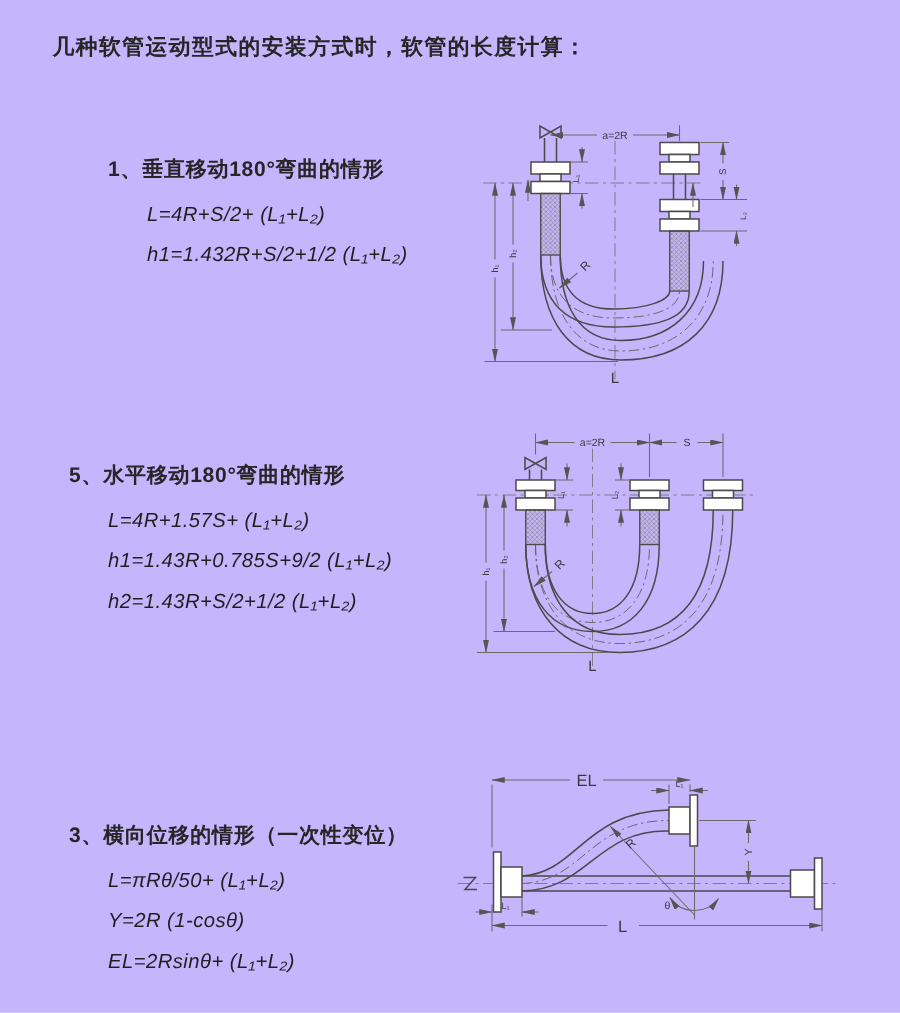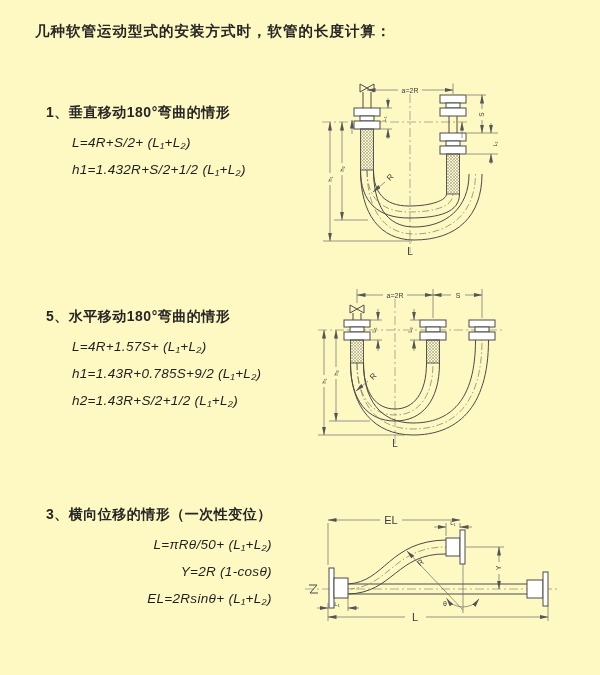--- a/index.html
+++ b/index.html
@@ -1,18 +1,18 @@
 <!DOCTYPE html>
 <html><head>
 <meta charset="utf-8">
 <style>
   html,body{margin:0;padding:0;}
   body{width:600px;height:675px;background:#ffffff;position:relative;overflow:hidden;
        font-family:"Liberation Sans","DejaVu Sans",sans-serif;color:#2b2b2b;}
-  .page{position:absolute;inset:0;background:#fef9c3;}
+  .page{position:absolute;inset:0;background:#c4b5fd;}
   .title{position:absolute;left:35px;top:22px;font-size:14.5px;font-weight:700;
          letter-spacing:1px;color:#262626;}
   .sec{position:absolute;left:46px;}
   .sec-heading{font-size:14px;font-weight:700;color:#262626;letter-spacing:0.5px;}
   .formulas{margin-left:26px;margin-top:7px;}
   .formula{font-size:13.5px;line-height:27px;color:#1f1f1f;letter-spacing:0.3px;
            font-weight:500;white-space:pre;font-style:italic;}
   .diag{position:absolute;}
   svg text{font-family:"Liberation Sans","DejaVu Sans",sans-serif;fill:#3a3a3a;}
   .ol{stroke:#4a4a4a;stroke-width:1;fill:none;}
@@ -21,38 +21,38 @@
   .cl{stroke:#777;stroke-width:0.6;fill:none;stroke-dasharray:9 3 2 3;}
   .hcl{stroke:#606060;stroke-width:0.6;fill:none;stroke-dasharray:7 2.5 1.5 2.5;}
 </style>
 </head>
 <body>
 
 <div class="page">
 
   <div class="title">几种软管运动型式的安装方式时，软管的长度计算：</div>
 
-  <div class="sec" style="top:104px;">
+  <div class="sec" style="top:104px;margin-left:26px;">
     <div class="sec-heading">1、垂直移动180°弯曲的情形</div>
     <div class="formulas">
       <div class="formula">L=4R+S/2+ (L₁+L₂)</div>
       <div class="formula">h1=1.432R+S/2+1/2 (L₁+L₂)</div>
     </div>
   </div>
 
   <div class="sec" style="top:308px;">
     <div class="sec-heading">5、水平移动180°弯曲的情形</div>
     <div class="formulas">
       <div class="formula">L=4R+1.57S+ (L₁+L₂)</div>
       <div class="formula">h1=1.43R+0.785S+9/2 (L₁+L₂)</div>
       <div class="formula">h2=1.43R+S/2+1/2 (L₁+L₂)</div>
     </div>
   </div>
 
-  <div class="sec" style="top:506px;text-align:right;">
+  <div class="sec" style="top:548px;">
     <div class="sec-heading">3、横向位移的情形（一次性变位）</div>
     <div class="formulas">
       <div class="formula">L=πRθ/50+ (L₁+L₂)</div>
       <div class="formula">Y=2R (1-cosθ)</div>
       <div class="formula">EL=2Rsinθ+ (L₁+L₂)</div>
     </div>
   </div>
 
   <svg class="diag" style="left:310px;top:78px;" width="290" height="185" viewBox="0 0 290 185">
     <defs>

